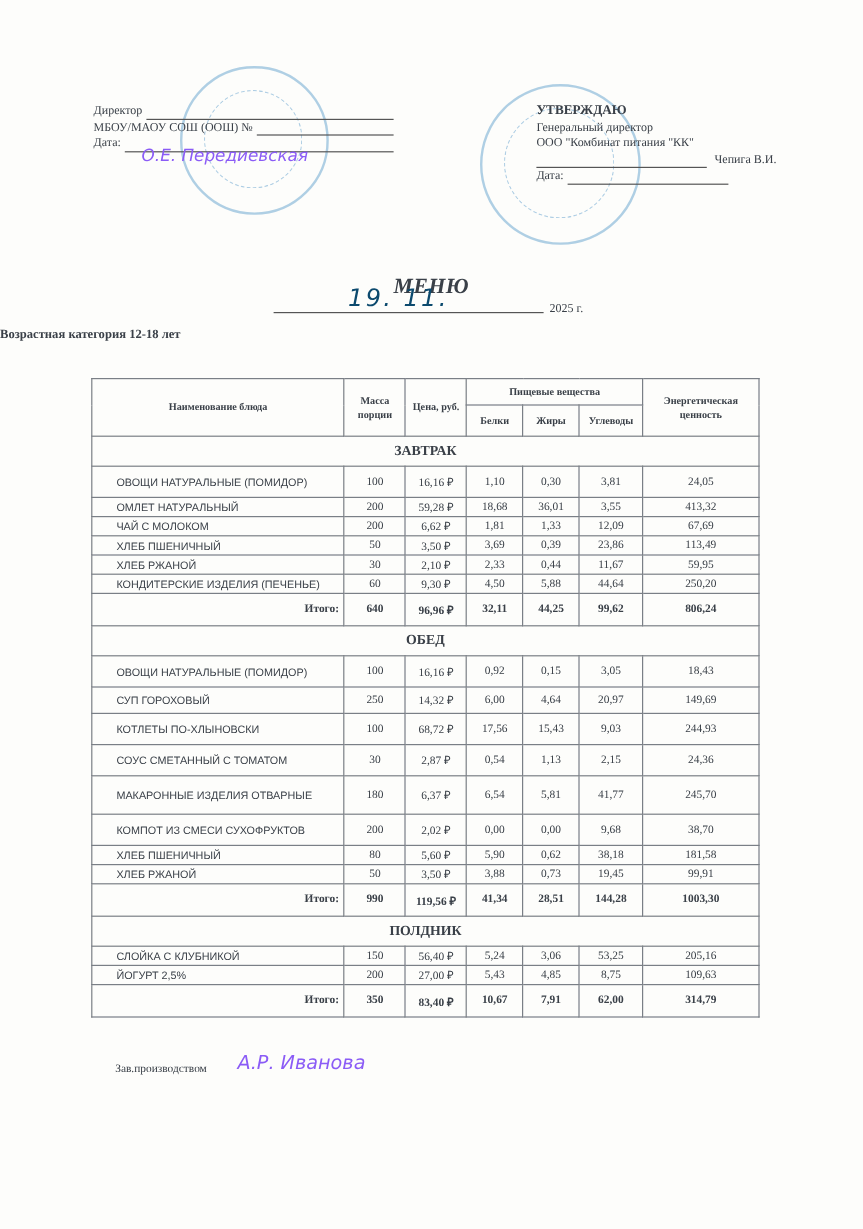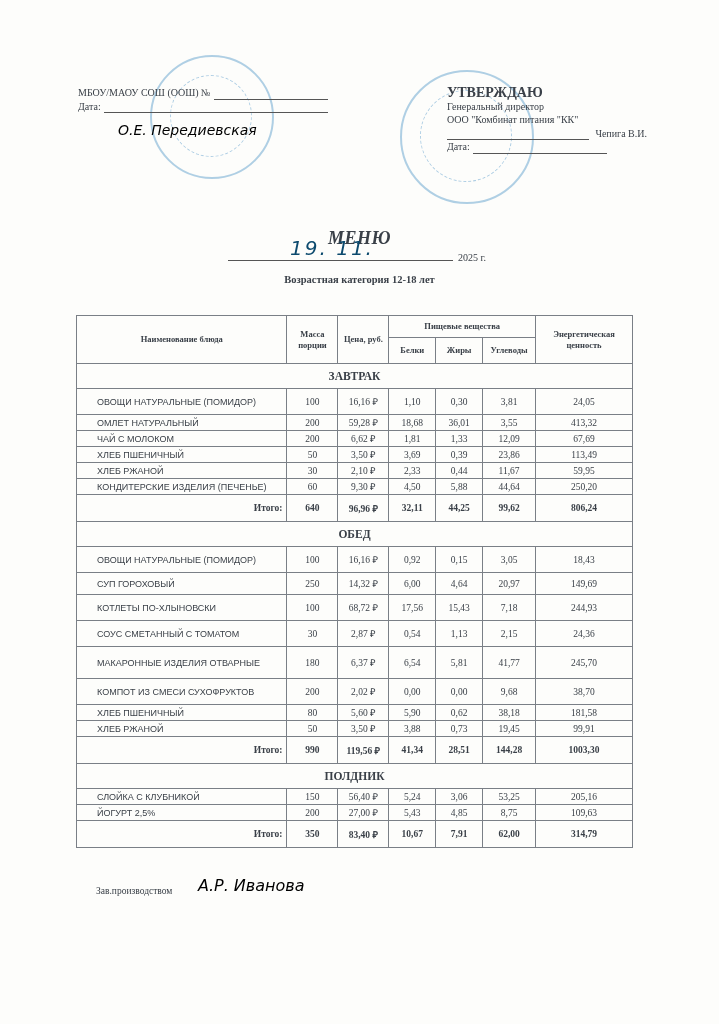--- a/index.html
+++ b/index.html
@@ -6,47 +6,51 @@
   body {
     width:719px; height:1024px; background:#fdfdfb; position:relative; overflow:hidden;
     font-family:"Liberation Serif", "DejaVu Serif", serif; color:#3a4048;
   }
   .abs { position:absolute; }
   .hdr-left { left:78px; top:86px; width:250px; font-size:10px; line-height:13.5px; }
   .hdr-left .ttl { font-weight:bold; font-size:10.5px; }
   .line-row { display:flex; align-items:flex-end; }
   .uline { flex:1; border-bottom:1px solid #555; margin-left:3px; height:10px; }
   .hdr-right { left:447px; top:86px; width:200px; font-size:10px; line-height:13.5px; }
-  .hdr-right .ttl { font-weight:bold; font-size:14px; }
+  .hdr-right .ttl { font-weight:bold; font-size:11px; }
   .stamp { border-radius:50%; border:2px solid rgba(80,150,200,0.45); }
   .stamp-inner { border-radius:50%; border:1px dashed rgba(80,150,200,0.45); position:absolute; }
-  .sig { color:#000000; font-family:"DejaVu Sans", sans-serif; font-style:italic; }
+  .sig { color:#8b5cf6; font-family:"DejaVu Sans", sans-serif; font-style:italic; }
   .title { left:0; width:719px; top:228px; text-align:center; font-size:18px; font-weight:bold; letter-spacing:0.5px;font-style:italic; }
   .date-line { left:228px; top:246px; width:225px; border-bottom:1px solid #555; height:14px; }
   .date-hand { left:290px; top:236px; font-size:20px; color:#0c4a6e; font-style:italic; font-family:"DejaVu Sans", sans-serif; letter-spacing:2px; }
   .year { left:458px; top:252px; font-size:10px; }
-  .subtitle { left:0; width:719px; top:274px; text-align:center; font-size:10.5px; font-weight:bold; }
+  .subtitle { left:0; width:719px; top:274px; text-align:left; font-size:10.5px; font-weight:bold; }
   table.menu {
     position:absolute; left:76px; top:315px; width:557px; border-collapse:collapse;
     font-family:"Liberation Serif", serif; font-size:9.5px; color:#3a4048;
   }
   table.menu td, table.menu th { border:1px solid #7a7f86; padding:0 2px; text-align:center; }
   table.menu th { font-weight:bold; font-size:8.5px; line-height:11px; }
   table.menu td.name { text-align:left; padding-left:20px; font-family:"Liberation Sans", sans-serif; font-size:9px; }
   table.menu tr.section td { font-weight:bold; font-size:11.5px; height:24px; }
   table.menu tr.total td { font-weight:bold; height:26px; }
   table.menu tr.total td.lbl { text-align:right; padding-right:4px; }
   .footer { left:96px; top:886px; font-size:9.5px; }
 </style>
 </head>
 <body>
 
 <div class="abs stamp" style="left:150px;top:55px;width:120px;height:120px;"></div>
 <div class="abs stamp-inner" style="left:170px;top:75px;width:80px;height:80px;"></div>
 <div class="abs hdr-left">
+  <div class="line-row">
+      <span>Директор</span>
+      <span class="uline"></span>
+    </div>
   <div class="line-row">
       <span>МБОУ/МАОУ СОШ (ООШ) №</span>
       <span class="uline"></span>
     </div>
   <div class="line-row">
       <span>Дата:</span>
       <span class="uline"></span>
     </div>
 </div>
 <div class="abs sig" style="left:118px;top:122px;font-size:14px;">О.Е. Передиевская</div>
@@ -184,21 +188,21 @@
         <td>4,64</td>
         <td>20,97</td>
         <td>149,69</td>
       </tr>
       <tr style="height: 26px;">
         <td class="name">КОТЛЕТЫ ПО-ХЛЫНОВСКИ</td>
         <td>100</td>
         <td>68,72 ₽</td>
         <td>17,56</td>
         <td>15,43</td>
-        <td>7,18</td>
+        <td>9,03</td>
         <td>244,93</td>
       </tr>
       <tr style="height: 26px;">
         <td class="name">СОУС СМЕТАННЫЙ С ТОМАТОМ</td>
         <td>30</td>
         <td>2,87 ₽</td>
         <td>0,54</td>
         <td>1,13</td>
         <td>2,15</td>
         <td>24,36</td>

